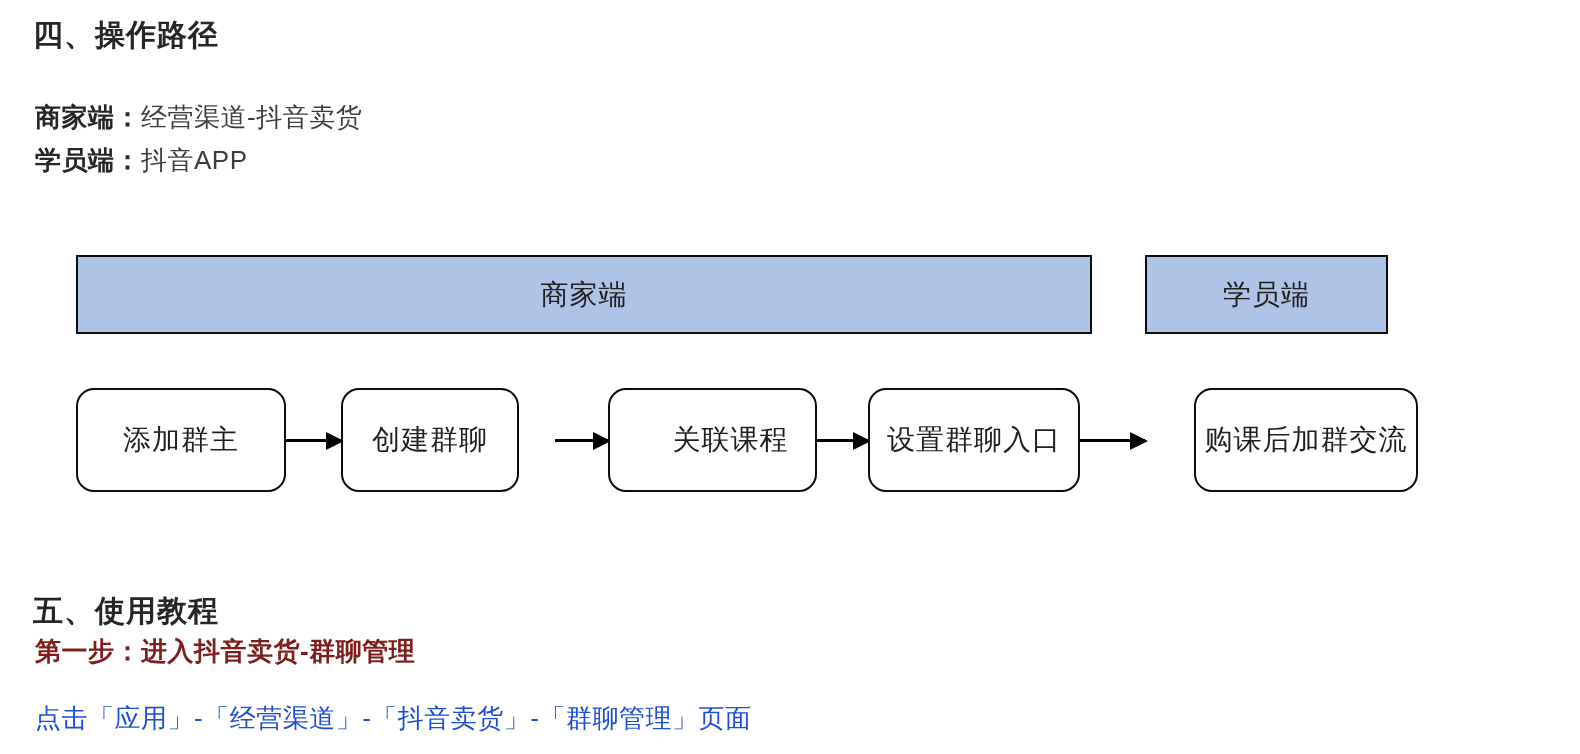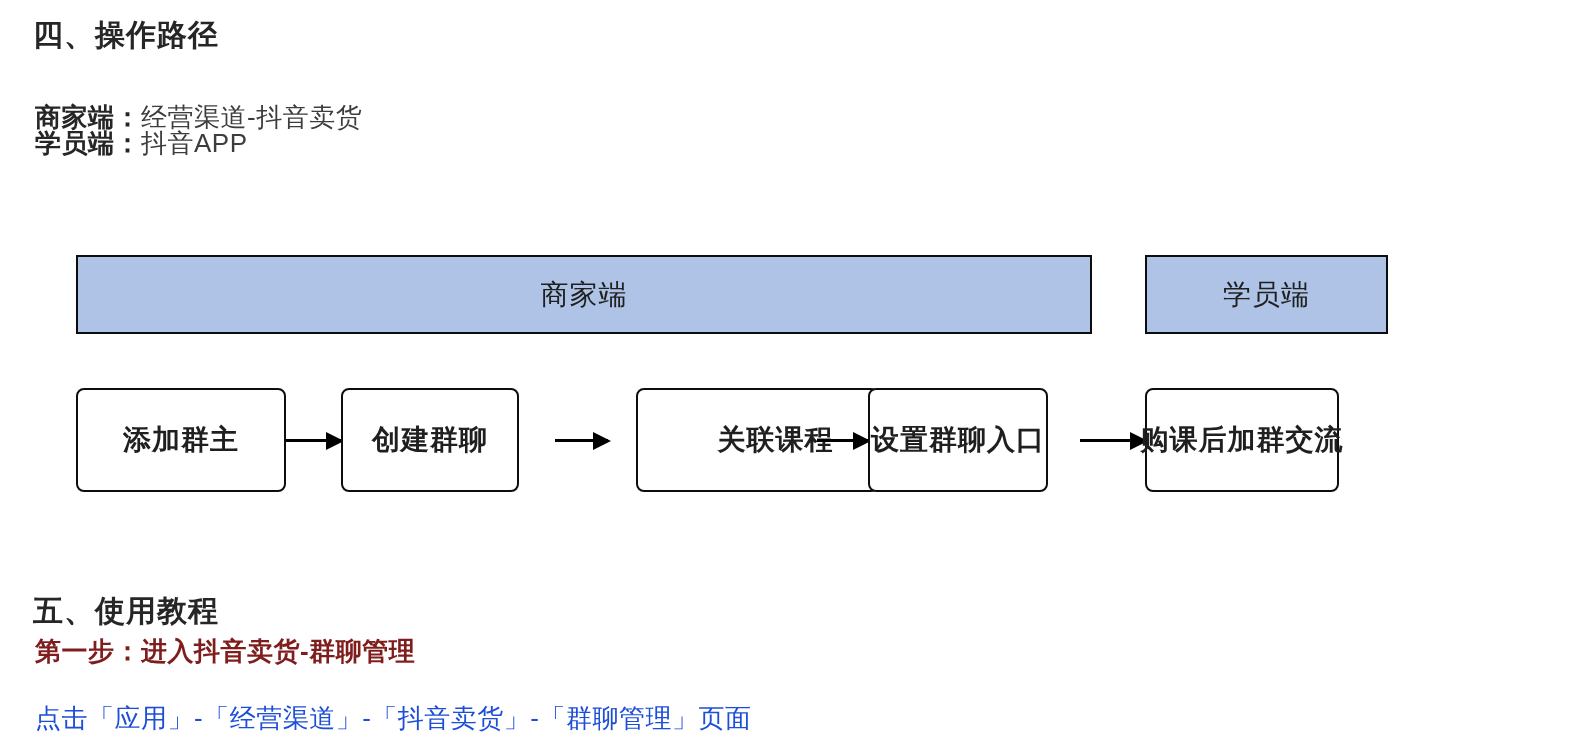--- a/index.html
+++ b/index.html
@@ -27,21 +27,21 @@
   .h2-pos { top: 591px; }
   .para {
     position: absolute;
     left: 35px;
     font-size: 26px;
     color: #3d3d3d;
     letter-spacing: 0.5px;
   }
   .para .lbl { font-weight: 700; color: #262626; }
   .p1-pos { top: 68px; margin-top: 32px; }
-  .p2-pos { top: 126px; }
+  .p2-pos { top: 143px; }
   .p3-pos { top: 634px; font-weight: 700; color: #7f1d1d; }
   .p4-pos { top: 701px; color: #1d4ed8; }
 
   .diagram {
     position: absolute;
     left: 0; top: 0;
     width: 1580px; height: 754px;
   }
   .lane {
     position: absolute;
@@ -57,35 +57,34 @@
   }
   .lane-merchant { left: 76px;  width: 1016px; }
   .lane-student  { left: 1145px; width: 243px; }
 
   .step {
     position: absolute;
     top: 388px;
     height: 104px;
     background: #ffffff;
     border: 2.5px solid #0d0d0d;
-    border-radius: 8px;
+    border-radius: 18px;
     display: flex;
     align-items: center;
     justify-content: center;
     font-size: 28px;
     color: #1f1f1f;
     letter-spacing: 1px;
     white-space: nowrap;
-    font-weight: bold;
   }
   .step-1 { left: 76px;   width: 210px; }
   .step-2 { left: 341px;  width: 178px; }
-  .step-3 { left: 636px;  width: 243px; padding-left: 36px; }
-  .step-4 { left: 868px;  width: 180px; }
-  .step-5 { left: 1145px; width: 194px; }
+  .step-3 { left: 608px;  width: 209px; padding-left: 36px; }
+  .step-4 { left: 868px;  width: 212px; }
+  .step-5 { left: 1194px; width: 224px; }
 
   .arrow {
     position: absolute;
     top: 439px;
     height: 0;
     border-top: 3px solid #000000;
   }
   .arrow::after {
     content: "";
     position: absolute;

